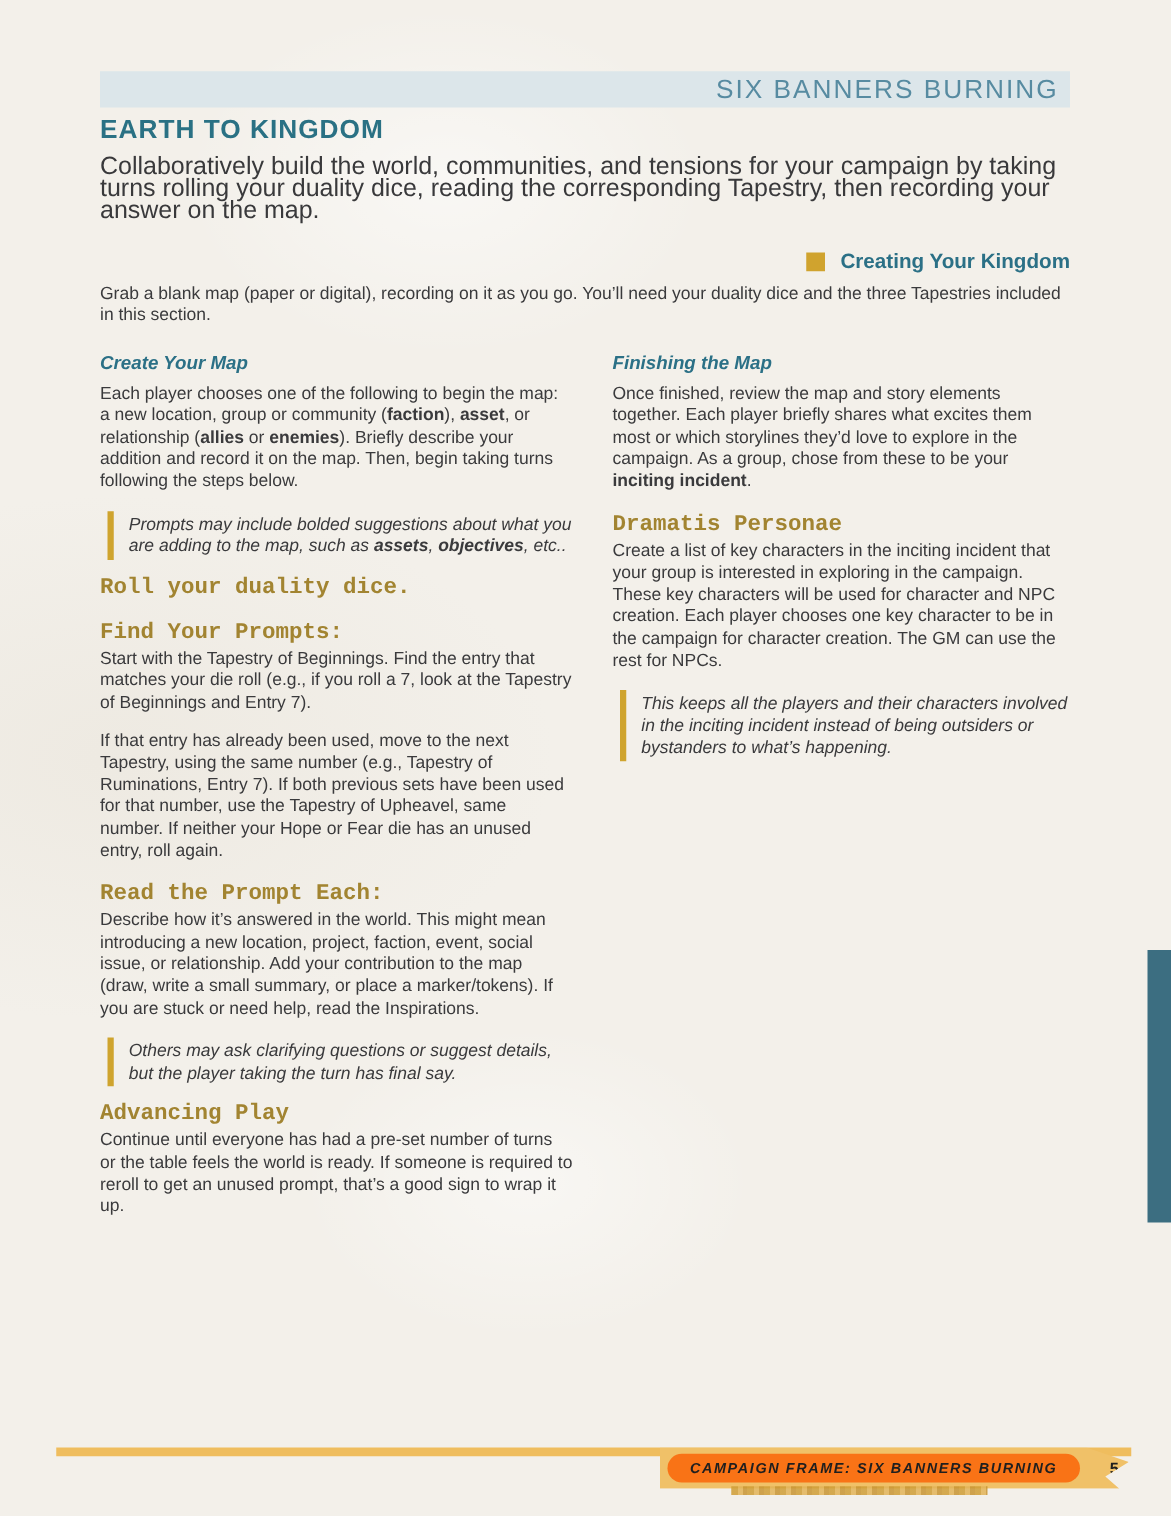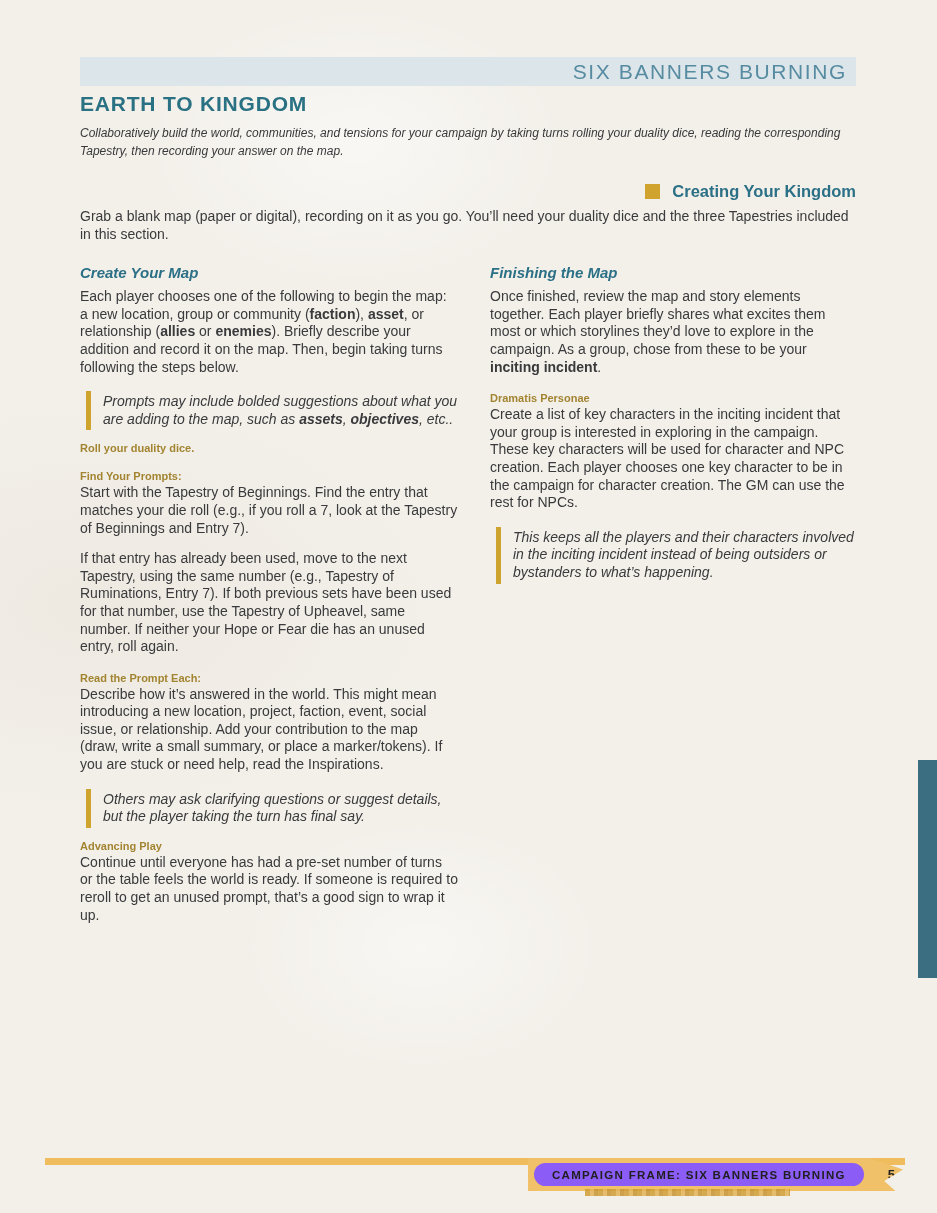--- a/index.html
+++ b/index.html
@@ -36,22 +36,21 @@
   }
   .page-title {
     margin-top: 6px;
     font-size: 21px;
     font-weight: 800;
     letter-spacing: .8px;
     color: #2a7184;
   }
   .intro {
     margin-top: 9px;
-    font-style: italic;
-    font-size: 12px;
+    font-size: 20px;
     line-height: 17.5px;
     color: #39393b;
   }
   .section-head {
     margin-top: 22px;
     display: flex;
     align-items: center;
     gap: 12px;
     justify-content: flex-end;
   }
@@ -75,24 +74,25 @@
     align-items: start;
   }
   .col-head {
     font-size: 15px;
     font-weight: 700;
     color: #2b7086;
     margin: 0 0 7px 0;
     font-style: italic;
   }
   .gold-head {
-    font-size: 11px;
+    font-size: 18px;
     font-weight: 700;
     color: #a28431;
     margin: 16px 0 2px 0;
+    font-family: Liberation Mono, monospace;
   }
   .col p.body {
     font-size: 14px;
     line-height: 17.6px;
     margin: 0 0 13px 0;
   }
   .callout {
     border-left: 5px solid #cfa42e;
     padding: 2px 0 2px 12px;
     margin: 15px 0 12px 6px;
@@ -118,27 +118,28 @@
   .footer-band {
     position: absolute;
     left: 528px; top: 1158px;
     width: 375px; height: 33px;
     background: #f0c168;
     clip-path: polygon(0 0, 91% 0, 100% 35%, 95% 70%, 98% 100%, 0 100%);
     display: flex;
     align-items: center;
   }
   .footer-pill {
-    background: #8b5cf6;
+    background: #f97316;
     border-radius: 12px;
     height: 23px;
     margin-left: 6px;
     padding: 0 18px;
     display: flex;
     align-items: center;
+    font-style: italic;
   }
   .footer-label {
     font-size: 11.5px;
     font-weight: 700;
     letter-spacing: 1.3px;
     color: #1f1f1f;
     white-space: nowrap;
   }
   .footer-page {
     margin-left: 24px;

